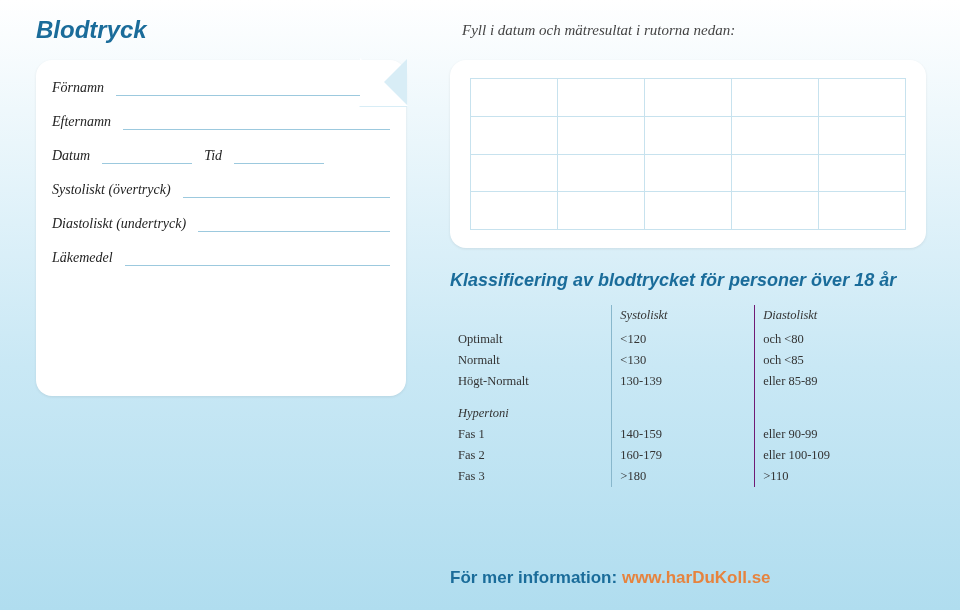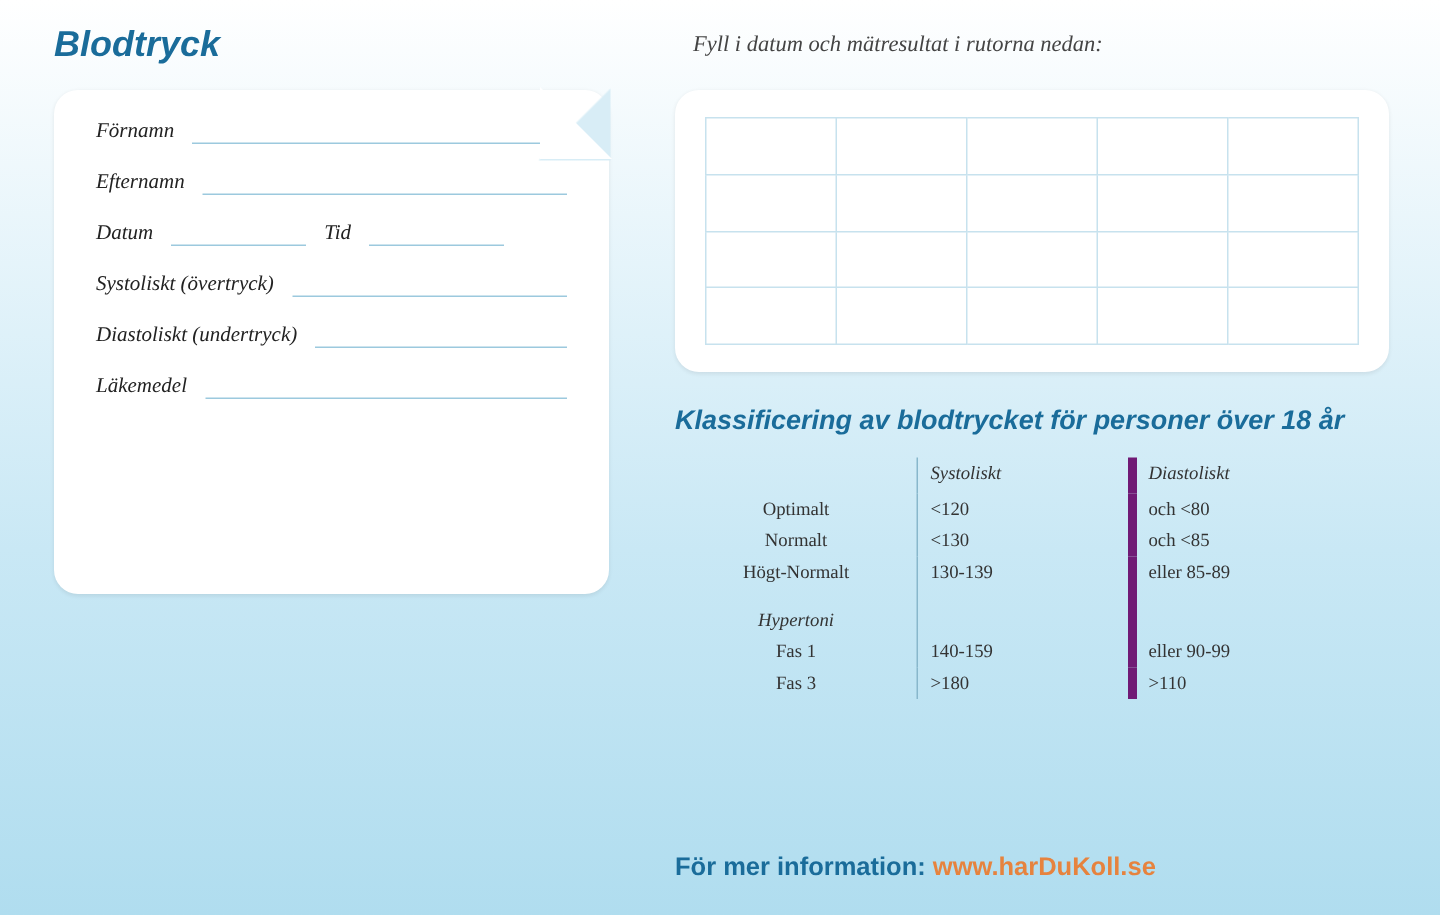--- a/index.html
+++ b/index.html
@@ -33,21 +33,21 @@
     font-size: 15px;
     font-style: italic;
     margin-left: 12px;
   }
 
   .card {
     position: absolute;
     background: #fff;
     border-radius: 16px;
     box-shadow: 0 1px 3px rgba(0,0,0,0.08);
-    padding: 20px 28px;
+    padding: 20px 16px;
     box-sizing: border-box;
   }
 
   
   .form-card {
     top: 60px;
     left: 36px;
     width: 370px;
     height: 336px;
   }
@@ -129,23 +129,23 @@
   }
   .class-table {
     width: 100%;
     font-size: 12.5px;
     border-collapse: collapse;
   }
   .class-table td {
     padding: 3px 8px;
     vertical-align: top;
   }
-  .class-table .col-label { width: 34%; text-align: center; }
+  .class-table .col-label { width: 34%; }
   .class-table .col-sys   { width: 30%; border-left: 1px solid #88b7cc; }
-  .class-table .col-dia   { width: 36%; border-left: 6px solid #701a75; }
+  .class-table .col-dia   { width: 36%; border-left: 1px solid #701a75; }
   .class-table .header-row td {
     font-style: italic;
     padding-bottom: 6px;
   }
   .class-table .section-gap td {
     padding-top: 14px;
     font-style: italic;
   }
 
   
@@ -277,20 +277,25 @@
       <td class="col-sys"></td>
       <td class="col-dia"></td>
     </tr>
 
     <tr>
       <td class="col-label">Fas 1</td>
       <td class="col-sys">140-159</td>
       <td class="col-dia">eller 90-99</td>
     </tr>
     <tr>
+      <td class="col-label">Fas 2</td>
+      <td class="col-sys">160-179</td>
+      <td class="col-dia">eller 100-109</td>
+    </tr>
+    <tr>
       <td class="col-label">Fas 3</td>
       <td class="col-sys">&gt;180</td>
       <td class="col-dia">&gt;110</td>
     </tr>
   </tbody>
     </table>
 </div>
 
 <div class="footer">
   <span class="bold">För mer information: </span><span class="url"><span>www.</span><span>harDuKoll</span><span>.se</span></span>

